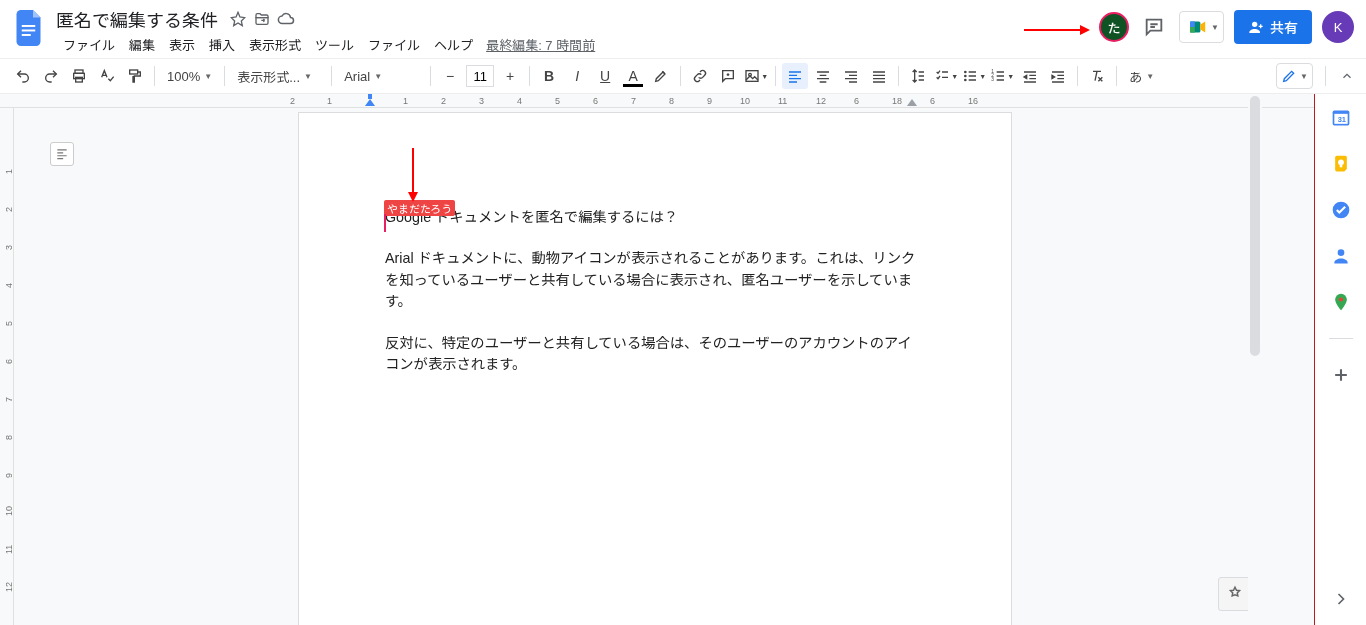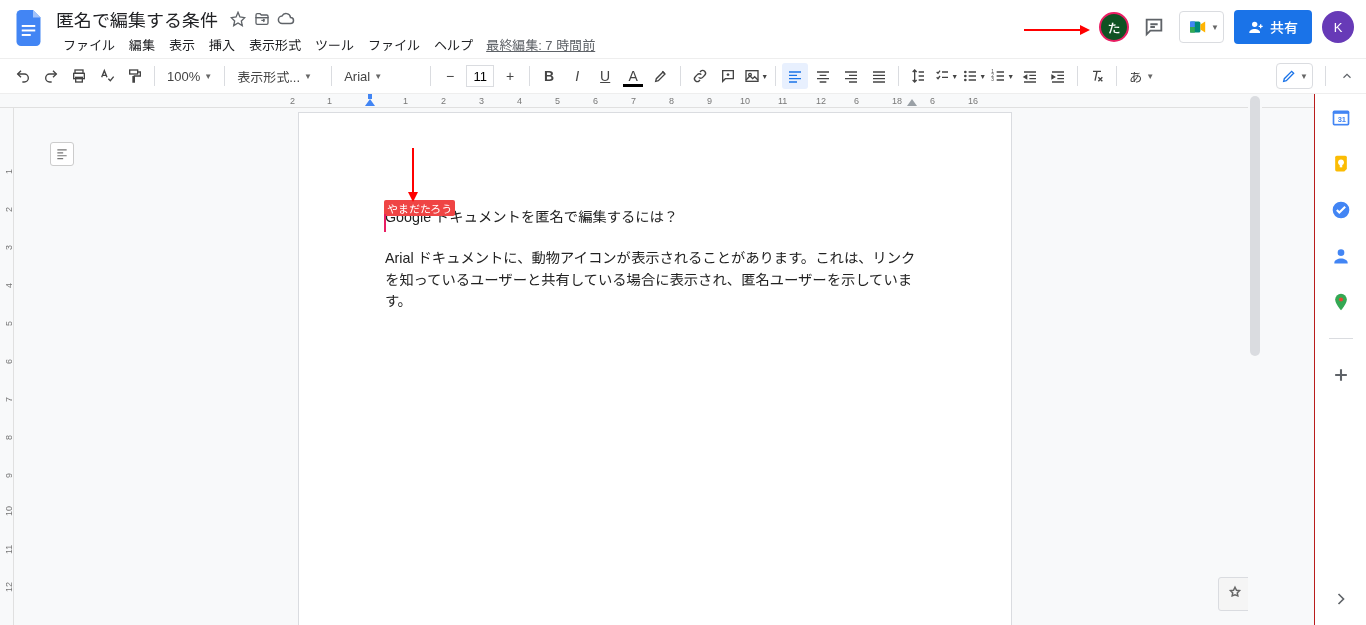--- a/index.html
+++ b/index.html
@@ -375,20 +375,21 @@
             <svg width="14" height="14" viewBox="0 0 24 24" fill="none" stroke="currentColor" stroke-width="2">
               <path d="M4 5h16M4 10h10M4 15h16M4 20h10"></path>
             </svg>
           </div>
         <div class="page">
           <div class="page-content">
             <p>Google ドキュメントを匿名で編集するには？</p>
             <p style="height:20px"></p>
             <p>Arial ドキュメントに、動物アイコンが表示されることがあります。これは、リンクを知っているユーザーと共有している場合に表示され、匿名ユーザーを示しています。</p>
             <p style="height:20px"></p>
+            <p>反対に、特定のユーザーと共有している場合は、そのユーザーのアカウントのアイコンが表示されます。</p>
           </div>
         </div>
         <div class="cursor-tag">やまだたろう</div>
         <div class="text-cursor"></div>
 
         <svg class="arrow-anno" style="left:392px;top:40px" width="14" height="54">
             <line x1="7" y1="0" x2="7" y2="44" stroke="#ff0000" stroke-width="2"></line>
             <path d="M2 44 L7 54 L12 44 z" fill="#ff0000"></path>
           </svg>
         <div class="explore">

